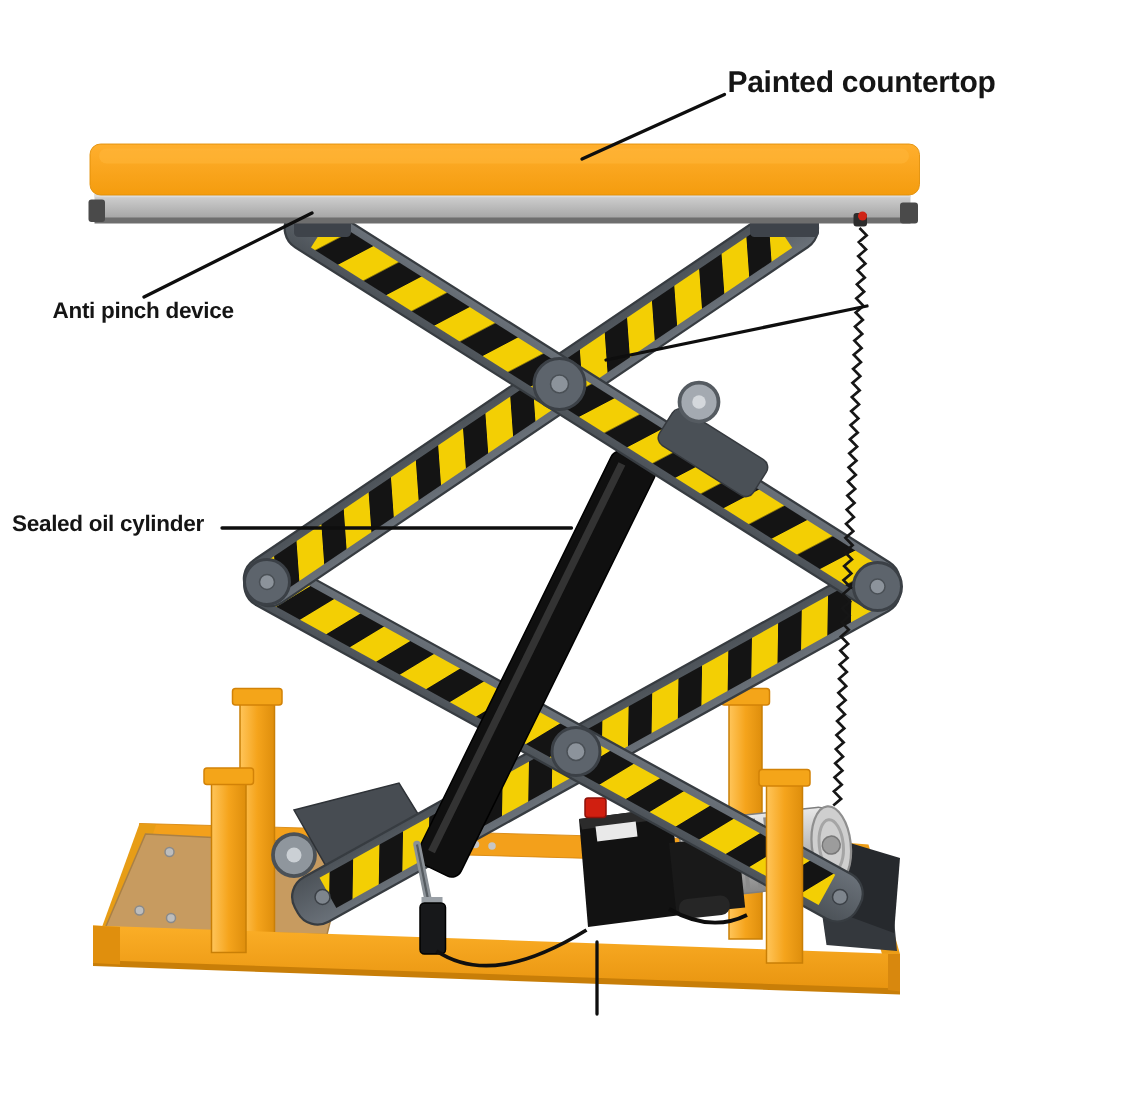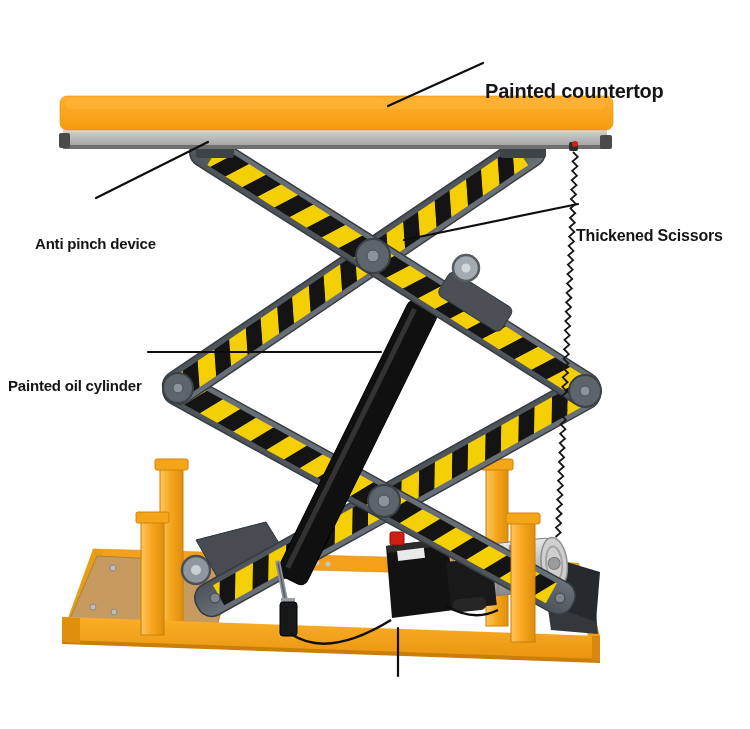--- a/index.html
+++ b/index.html
@@ -1,19 +1,19 @@
 <!DOCTYPE html>
 <html><head>
 <meta charset="utf-8">
 <style>
   html,body{margin:0;padding:0;background:#fff;}
   .scene{position:relative;width:750px;height:729px;background:#fff;overflow:hidden;
          font-family:"Liberation Sans",sans-serif;}
   .scene svg{position:absolute;left:0;top:0;}
-  .callout{position:absolute;font-weight:700;color:#151515;white-space:nowrap;letter-spacing:-0.2px;margin-top:36px;}
+  .callout{position:absolute;font-weight:700;color:#151515;white-space:nowrap;letter-spacing:-0.2px;}
   .cl-lg{font-size:20px;}
   .cl-md{font-size:16px;}
   .cl-sm{font-size:15px;}
 </style>
 </head>
 <body>
 
 <div class="scene">
 
 <svg width="750" height="729" viewBox="0 0 750 729">
@@ -196,16 +196,15 @@
     <line x1="483" y1="63" x2="388" y2="106"></line>
     <line x1="96" y1="198" x2="208" y2="142"></line>
     <line x1="578" y1="204" x2="404" y2="240"></line>
     <line x1="148" y1="352" x2="381" y2="352"></line>
     <line x1="398" y1="628" x2="398" y2="676"></line>
   </g>
 </svg>
 
 <div class="callout cl-lg" style="left:485px;top:44px;">Painted countertop</div>
 <div class="callout cl-sm" style="left:35px;top:199px;">Anti pinch device</div>
-<div class="callout cl-md" style="left:576px;top:191px;">Thickened Scissors</div>
-<div class="callout cl-sm" style="left:8px;top:341px;">Painted oil cylinder</div>
+<div class="callout cl-sm" style="left:8px;top:341px;">Sealed oil cylinder</div>
 
 </div>
 
 </body></html>

